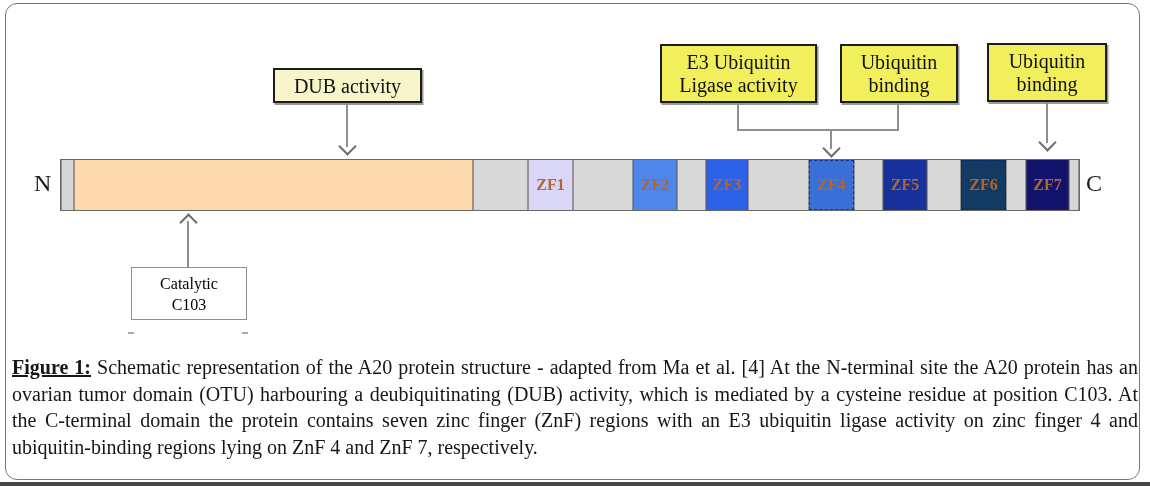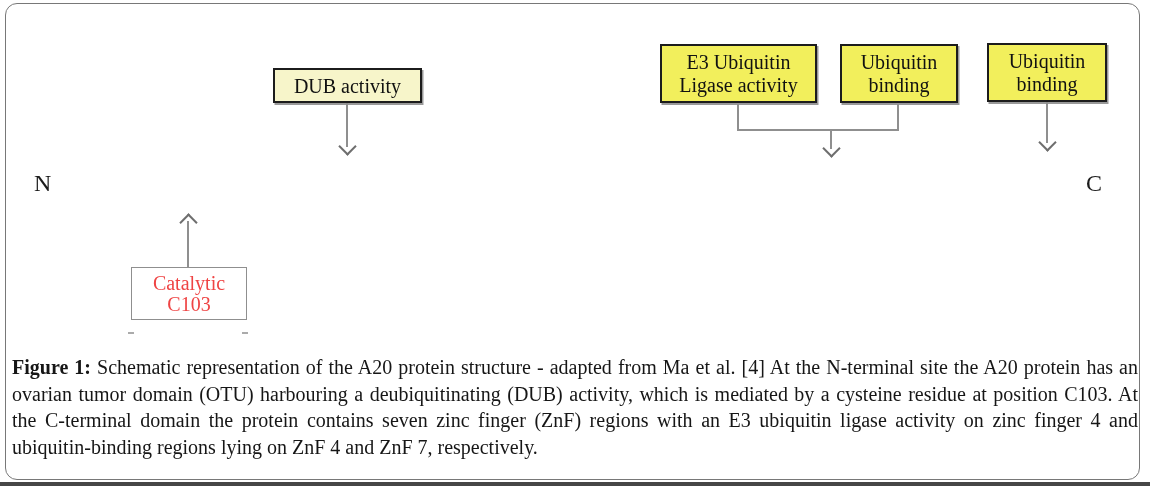--- a/index.html
+++ b/index.html
@@ -37,27 +37,27 @@
        display:flex;align-items:center;justify-content:center;
        font-weight:bold;font-size:16px;border-left:1px solid rgba(90,90,90,.55);
        border-right:1px solid rgba(90,90,90,.55);}
   .seg.dashed{border:1.5px dashed rgba(10,25,110,.75);}
   .terminal-label{position:absolute;font-size:24px;color:#1c1c1c;}
 
   
   #catalytic-box{position:absolute;left:131px;top:267px;width:116px;height:53px;
                  background:#ffffff;border:1.5px solid #8f8f8f;box-sizing:border-box;
                  display:flex;align-items:center;justify-content:center;text-align:center;}
-  #catalytic-box .callout-label{white-space:pre-line;line-height:21px;font-size:20px;color:#ef4444;}
+  #catalytic-box .callout-label{white-space:pre-line;line-height:21px;font-size:16px;color:#000000;}
   .tick{position:absolute;width:6px;height:2px;background:#ababab;}
 
   
   #caption{position:absolute;left:12px;top:354px;width:1126px;
            font-size:20px;line-height:26.5px;color:#161616;text-align:justify;}
-  #caption .cap-prefix{font-weight:bold;}
+  #caption .cap-prefix{font-weight:bold;text-decoration:underline;}
 </style>
 </head>
 <body>
 
 <div id="page">
   <div class="frame"></div>
 
   <div class="callout" id="dub-box">
     <span class="callout-label">DUB activity</span>
   </div>
@@ -79,20 +79,39 @@
 
   <div class="vline" style="left:737px;top:104px;height:27px;"></div>
   <div class="vline" style="left:897px;top:104px;height:27px;"></div>
   <div class="hline" style="left:737px;top:129px;width:162px;"></div>
   <div class="vline" style="left:830px;top:129px;height:20px;"></div>
   <div class="chev-down" style="left:825px;top:142px;"></div>
 
   <div class="vline" style="left:1046px;top:102px;height:41px;"></div>
   <div class="chev-down" style="left:1041px;top:136px;"></div>
 
+  <div id="protein-bar">
+      <div class="seg" style="left: 0px; width: 13px; background: rgb(214, 214, 214); color: rgb(180, 101, 46);"></div>
+      <div class="seg" style="left: 13px; width: 399px; background: rgb(251, 216, 173); color: rgb(180, 101, 46);"></div>
+      <div class="seg" style="left: 412px; width: 55px; background: rgb(217, 217, 217); color: rgb(180, 101, 46);"></div>
+      <div class="seg" style="left: 467px; width: 45px; background: rgb(218, 214, 247); color: rgb(180, 101, 46);">ZF1</div>
+      <div class="seg" style="left: 512px; width: 60px; background: rgb(217, 217, 217); color: rgb(180, 101, 46);"></div>
+      <div class="seg" style="left: 572px; width: 44px; background: rgb(78, 134, 234); color: rgb(180, 101, 46);">ZF2</div>
+      <div class="seg" style="left: 616px; width: 29px; background: rgb(217, 217, 217); color: rgb(180, 101, 46);"></div>
+      <div class="seg" style="left: 645px; width: 42px; background: rgb(44, 98, 232); color: rgb(180, 101, 46);">ZF3</div>
+      <div class="seg" style="left: 687px; width: 61px; background: rgb(217, 217, 217); color: rgb(180, 101, 46);"></div>
+      <div class="seg dashed" style="left: 748px; width: 45px; background: rgb(58, 111, 216); color: rgb(180, 101, 46);">ZF4</div>
+      <div class="seg" style="left: 793px; width: 29px; background: rgb(217, 217, 217); color: rgb(180, 101, 46);"></div>
+      <div class="seg" style="left: 822px; width: 44px; background: rgb(22, 50, 154); color: rgb(180, 101, 46);">ZF5</div>
+      <div class="seg" style="left: 866px; width: 34px; background: rgb(217, 217, 217); color: rgb(180, 101, 46);"></div>
+      <div class="seg dashed" style="left: 900px; width: 45px; background: rgb(18, 58, 99); color: rgb(180, 101, 46);">ZF6</div>
+      <div class="seg" style="left: 945px; width: 20px; background: rgb(217, 217, 217); color: rgb(180, 101, 46);"></div>
+      <div class="seg" style="left: 965px; width: 43px; background: rgb(19, 19, 110); color: rgb(180, 101, 46);">ZF7</div>
+      <div class="seg" style="left: 1008px; width: 10px; background: rgb(214, 214, 214); color: rgb(180, 101, 46);"></div>
+    </div>
   <div class="terminal-label" style="left:34px;top:170px;">N</div>
   <div class="terminal-label" style="left:1086px;top:170px;">C</div>
 
   <div class="chev-up" style="left:182px;top:216px;"></div>
   <div class="vline" style="left:187px;top:221px;height:46px;"></div>
   <div id="catalytic-box">
     <span class="callout-label">Catalytic
 C103</span>
   </div>
   <div class="tick" style="left:128px;top:332px;"></div>

